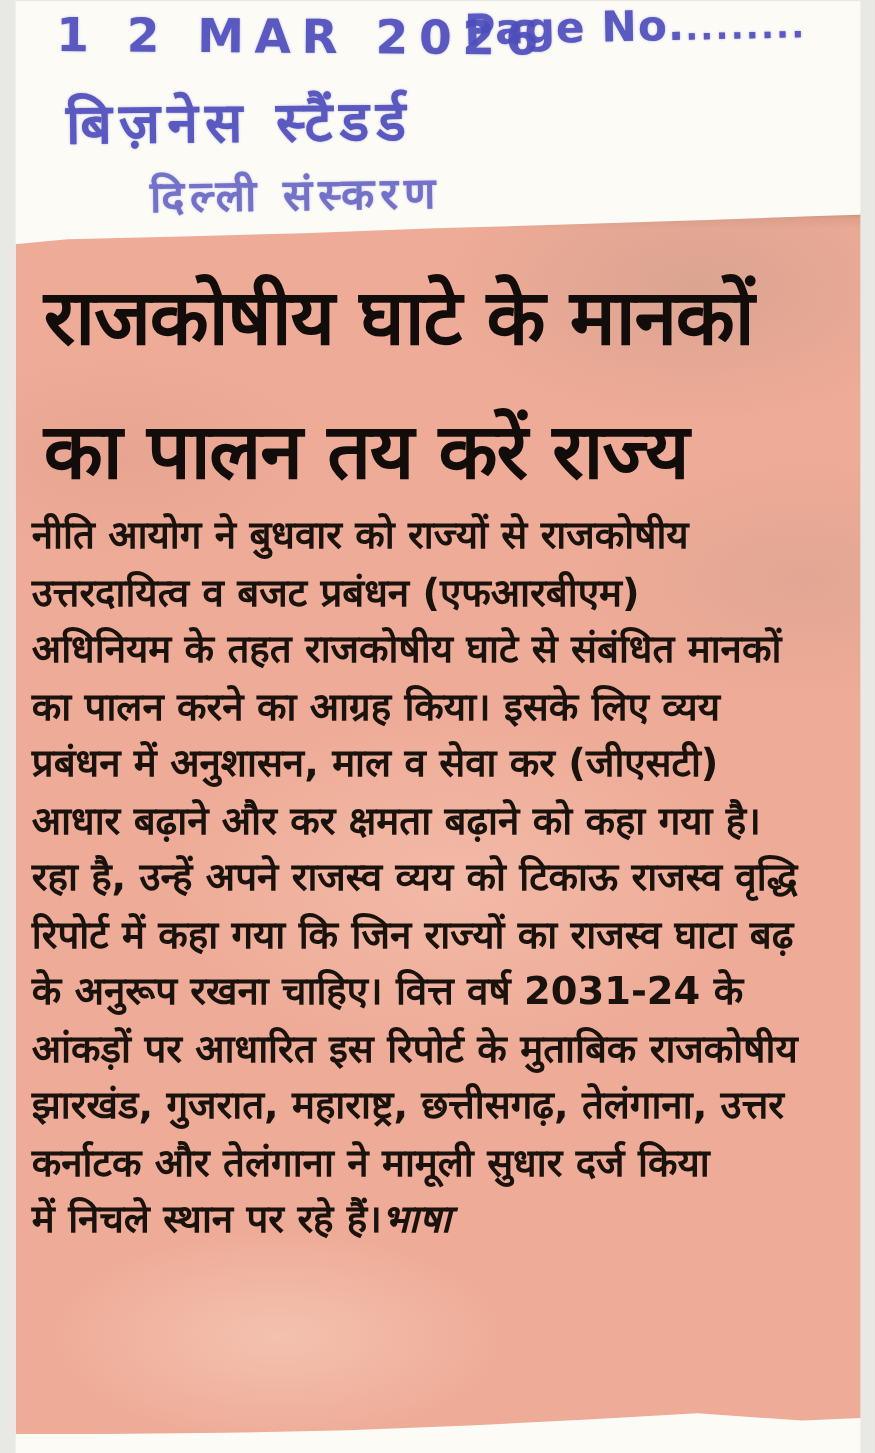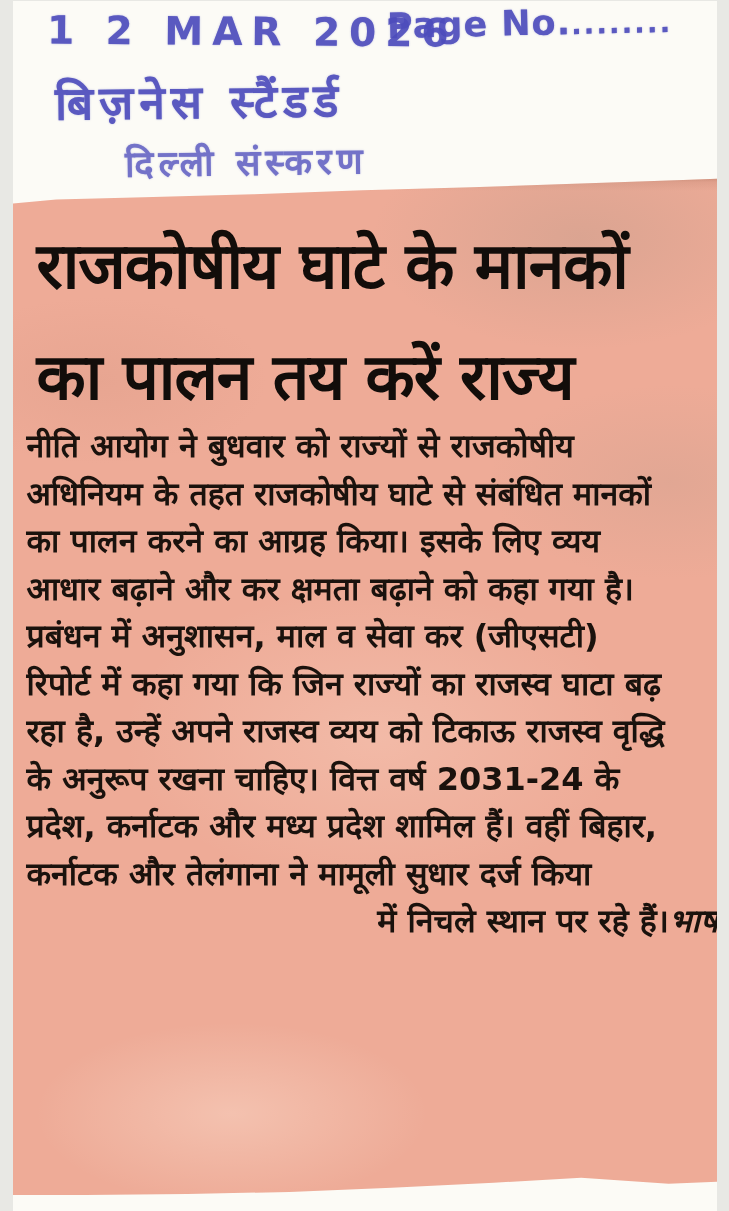--- a/index.html
+++ b/index.html
@@ -84,21 +84,21 @@
     position:absolute;
     left:14px;top:246px;width:704px;
     color:#1a120d;
     font-size:32px;
     font-weight:700;
     line-height:47.5px;
   }
   .body-line{white-space:nowrap;}
   .final-row{
     display:flex;
-    justify-content:flex-end;
+    justify-content:flex-start;
     align-items:baseline;
   }
   .byline{
     font-style:italic;
     font-weight:700;
     padding-right:4px;
   }
 </style>
 </head>
 <body>
@@ -120,28 +120,30 @@
 
   <div class="clipping">
 
     <div class="headline">
       <span class="hl-line">राजकोषीय घाटे के मानकों</span>
       <span class="hl-line">का पालन तय करें राज्य</span>
     </div>
 
     <div class="body-text">
       <div class="body-line">नीति आयोग ने बुधवार को राज्यों से राजकोषीय</div>
+      <div class="body-line">उत्तरदायित्व व बजट प्रबंधन (एफआरबीएम)</div>
       <div class="body-line">अधिनियम के तहत राजकोषीय घाटे से संबंधित मानकों</div>
       <div class="body-line">का पालन करने का आग्रह किया। इसके लिए व्यय</div>
+      <div class="body-line">प्रबंधन में अनुशासन, माल व सेवा कर (जीएसटी)</div>
       <div class="body-line">आधार बढ़ाने और कर क्षमता बढ़ाने को कहा गया है।</div>
-      <div class="body-line">प्रबंधन में अनुशासन, माल व सेवा कर (जीएसटी)</div>
+      <div class="body-line">रहा है, उन्हें अपने राजस्व व्यय को टिकाऊ राजस्व वृद्धि</div>
       <div class="body-line">रिपोर्ट में कहा गया कि जिन राज्यों का राजस्व घाटा बढ़</div>
-      <div class="body-line">रहा है, उन्हें अपने राजस्व व्यय को टिकाऊ राजस्व वृद्धि</div>
       <div class="body-line">के अनुरूप रखना चाहिए। वित्त वर्ष 2031-24 के</div>
-      <div class="body-line">प्रदेश, कर्नाटक और मध्य प्रदेश शामिल हैं। वहीं बिहार,</div>
+      <div class="body-line">आंकड़ों पर आधारित इस रिपोर्ट के मुताबिक राजकोषीय</div>
+      <div class="body-line">झारखंड, गुजरात, महाराष्ट्र, छत्तीसगढ़, तेलंगाना, उत्तर</div>
       <div class="body-line">कर्नाटक और तेलंगाना ने मामूली सुधार दर्ज किया</div>
       <div class="body-line final-row">
         <span>में निचले स्थान पर रहे हैं।</span>
         <span class="byline">भाषा</span>
       </div>
     </div>
 
   </div>
 </div>
 

